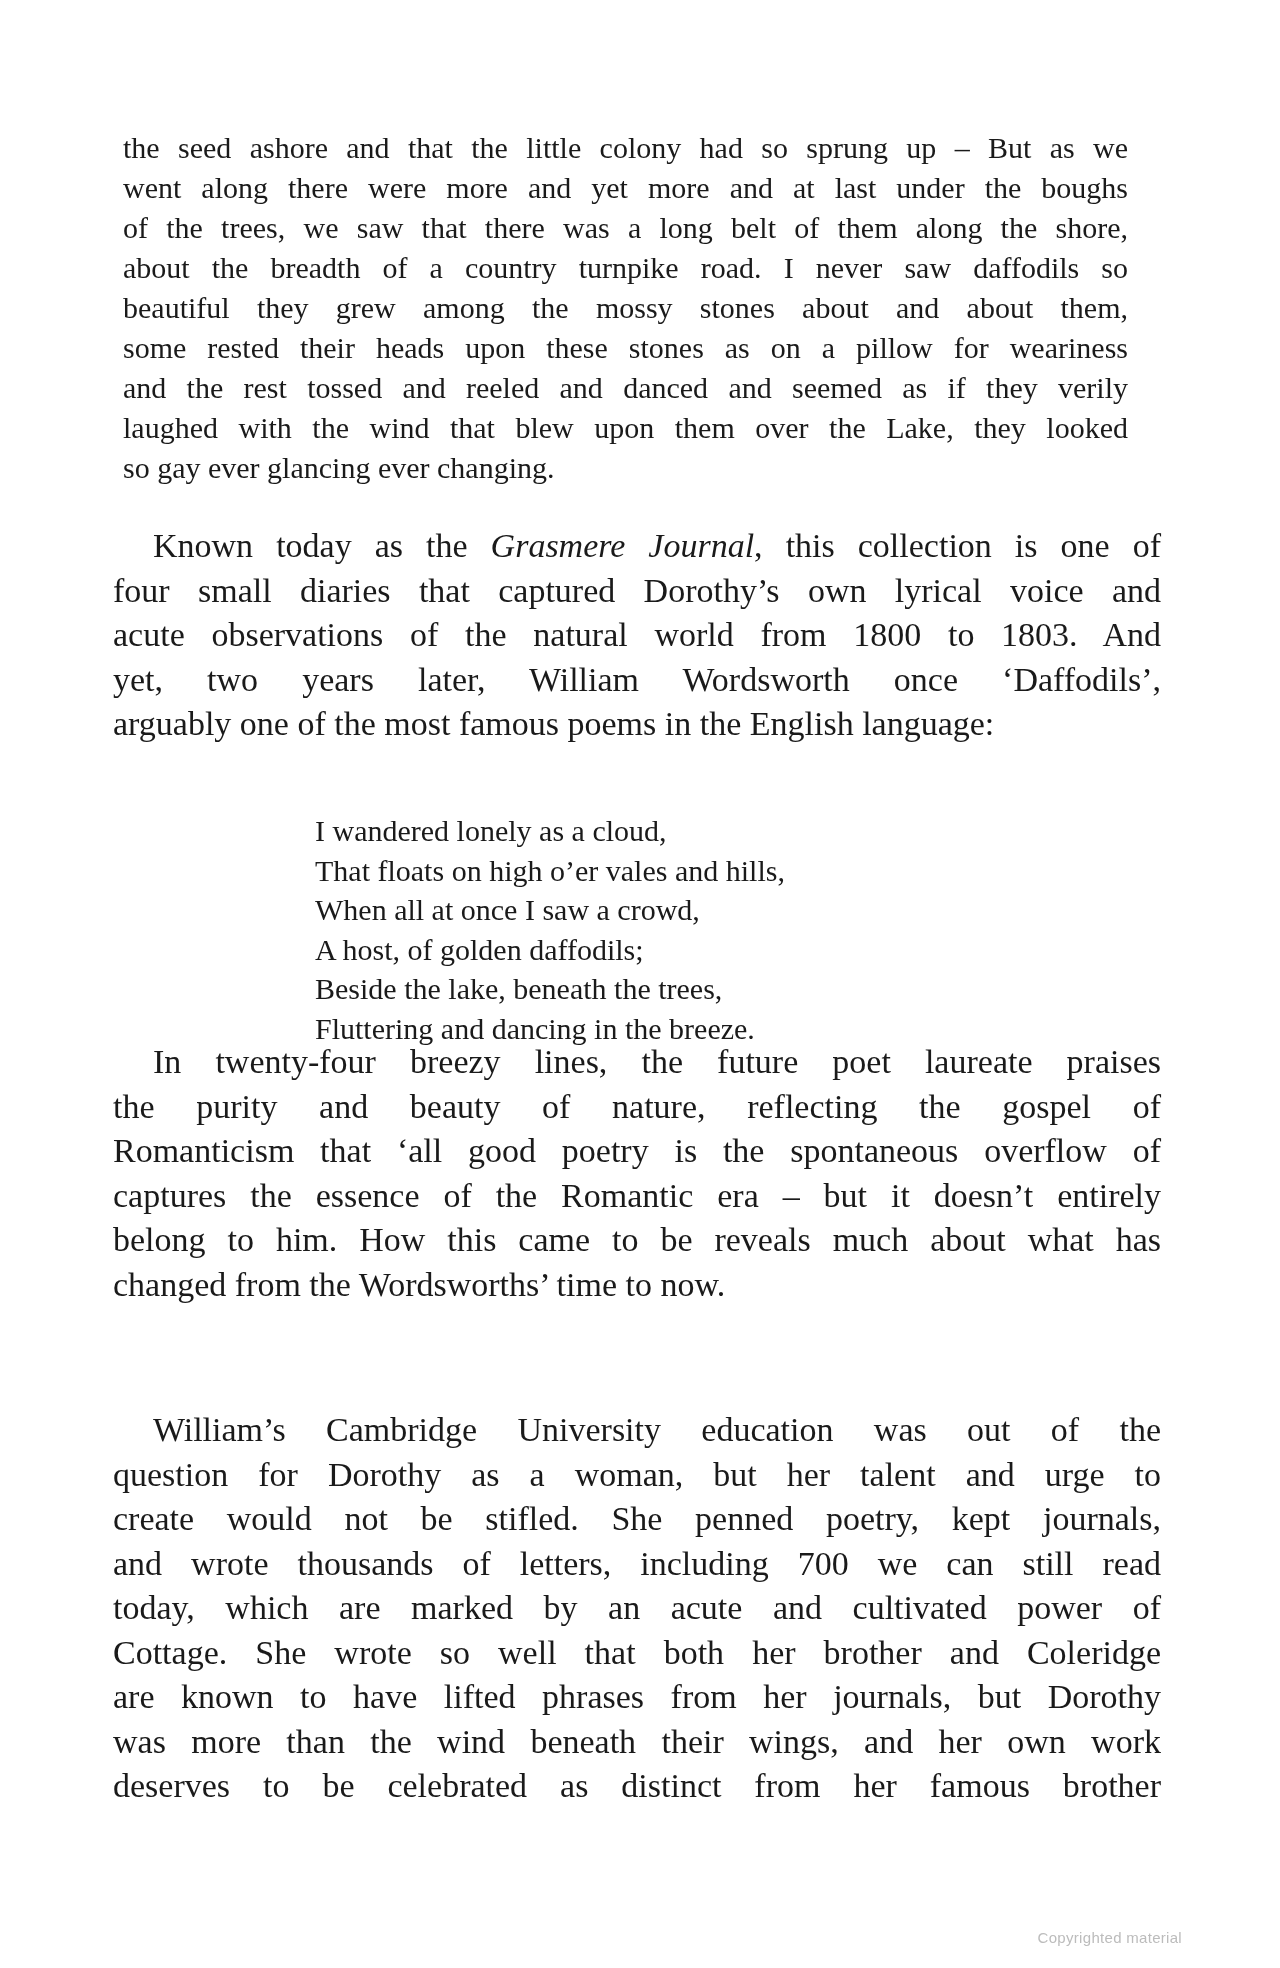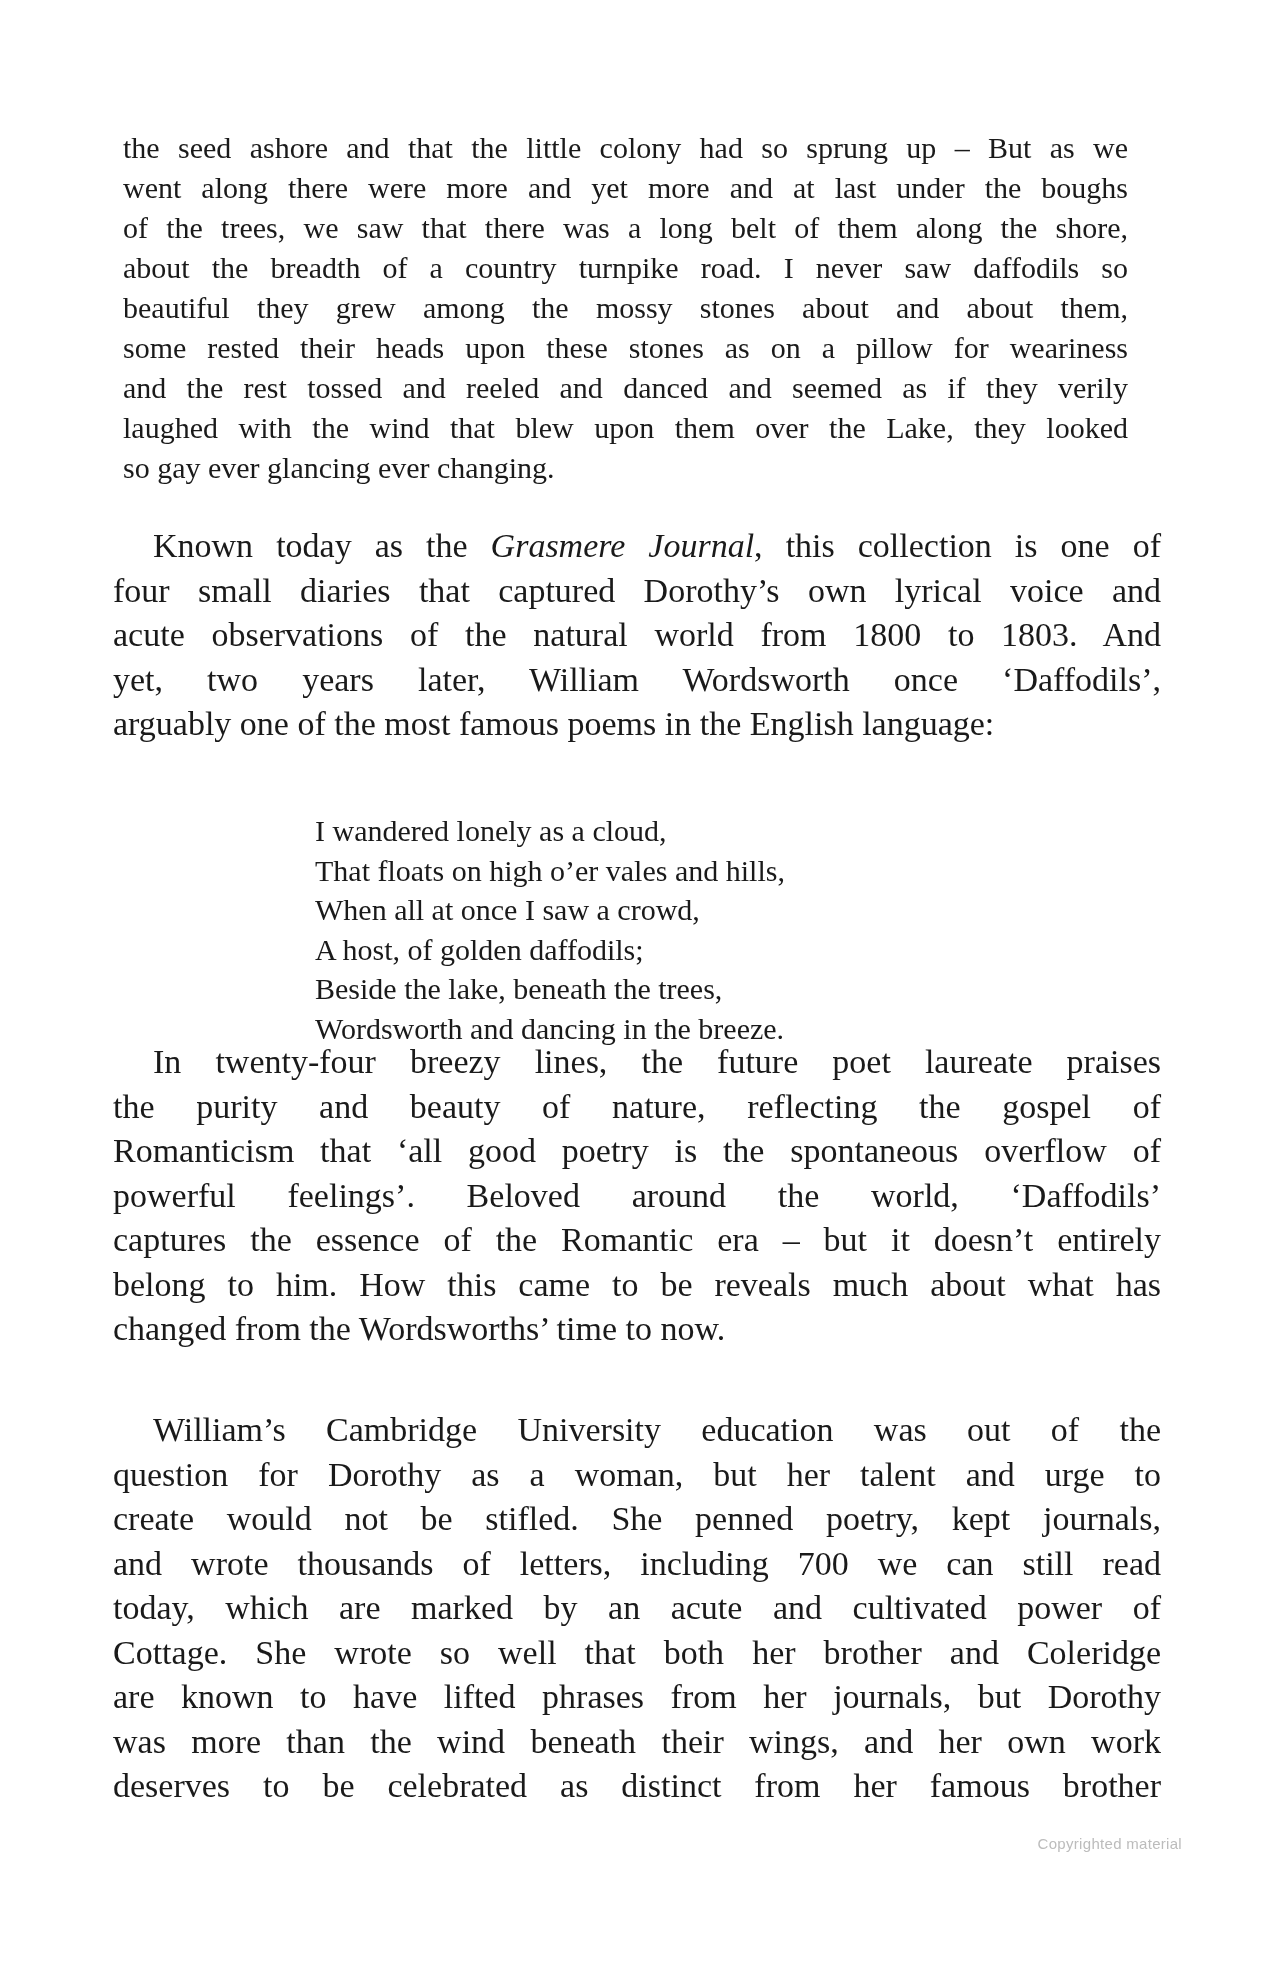--- a/index.html
+++ b/index.html
@@ -47,21 +47,21 @@
   .indent-first .tline:first-child { text-indent: 40px; }
   .poem {
     left: 315px;
     top: 772px;
     font-size: 30px;
     line-height: 39.5px;
     margin-top: 39px;
   }
   .watermark {
     position: absolute;
-    top: 1835px;
+    top: 1929px;
     right: 14px;
     font-family: "Liberation Sans", "DejaVu Sans", sans-serif;
     font-size: 15px;
     color: #bcbcbc;
     letter-spacing: 0.3px;
   }
   i { font-style: italic; }
 </style>
 </head>
 <body>
@@ -87,28 +87,27 @@
       <div class="tline just"><span>yet, two years later, William Wordsworth once ‘Daffodils’,</span></div>
       <div class="tline"><span>arguably one of the most famous poems in the English language:</span></div>
     </div>
 
   <div class="textblock poem">
       <div class="tline"><span>I wandered lonely as a cloud,</span></div>
       <div class="tline"><span>That floats on high o’er vales and hills,</span></div>
       <div class="tline"><span>When all at once I saw a crowd,</span></div>
       <div class="tline"><span>A host, of golden daffodils;</span></div>
       <div class="tline"><span>Beside the lake, beneath the trees,</span></div>
-      <div class="tline"><span>Wordsworth and dancing in the breeze.</span></div>
+      <div class="tline"><span>Fluttering and dancing in the breeze.</span></div>
     </div>
 
   <div class="textblock bodypara para-breezy indent-first">
       <div class="tline just"><span>In twenty-four breezy lines, the future poet laureate praises</span></div>
       <div class="tline just"><span>the purity and beauty of nature, reflecting the gospel of</span></div>
       <div class="tline just"><span>Romanticism that ‘all good poetry is the spontaneous overflow of</span></div>
-      <div class="tline just"><span>powerful feelings’. Beloved around the world, ‘Daffodils’</span></div>
       <div class="tline just"><span>captures the essence of the Romantic era – but it doesn’t entirely</span></div>
       <div class="tline just"><span>belong to him. How this came to be reveals much about what has</span></div>
       <div class="tline"><span>changed from the Wordsworths’ time to now.</span></div>
     </div>
 
   <div class="textblock bodypara para-william indent-first">
       <div class="tline just"><span>William’s Cambridge University education was out of the</span></div>
       <div class="tline just"><span>question for Dorothy as a woman, but her talent and urge to</span></div>
       <div class="tline just"><span>create would not be stifled. She penned poetry, kept journals,</span></div>
       <div class="tline just"><span>and wrote thousands of letters, including 700 we can still read</span></div>

